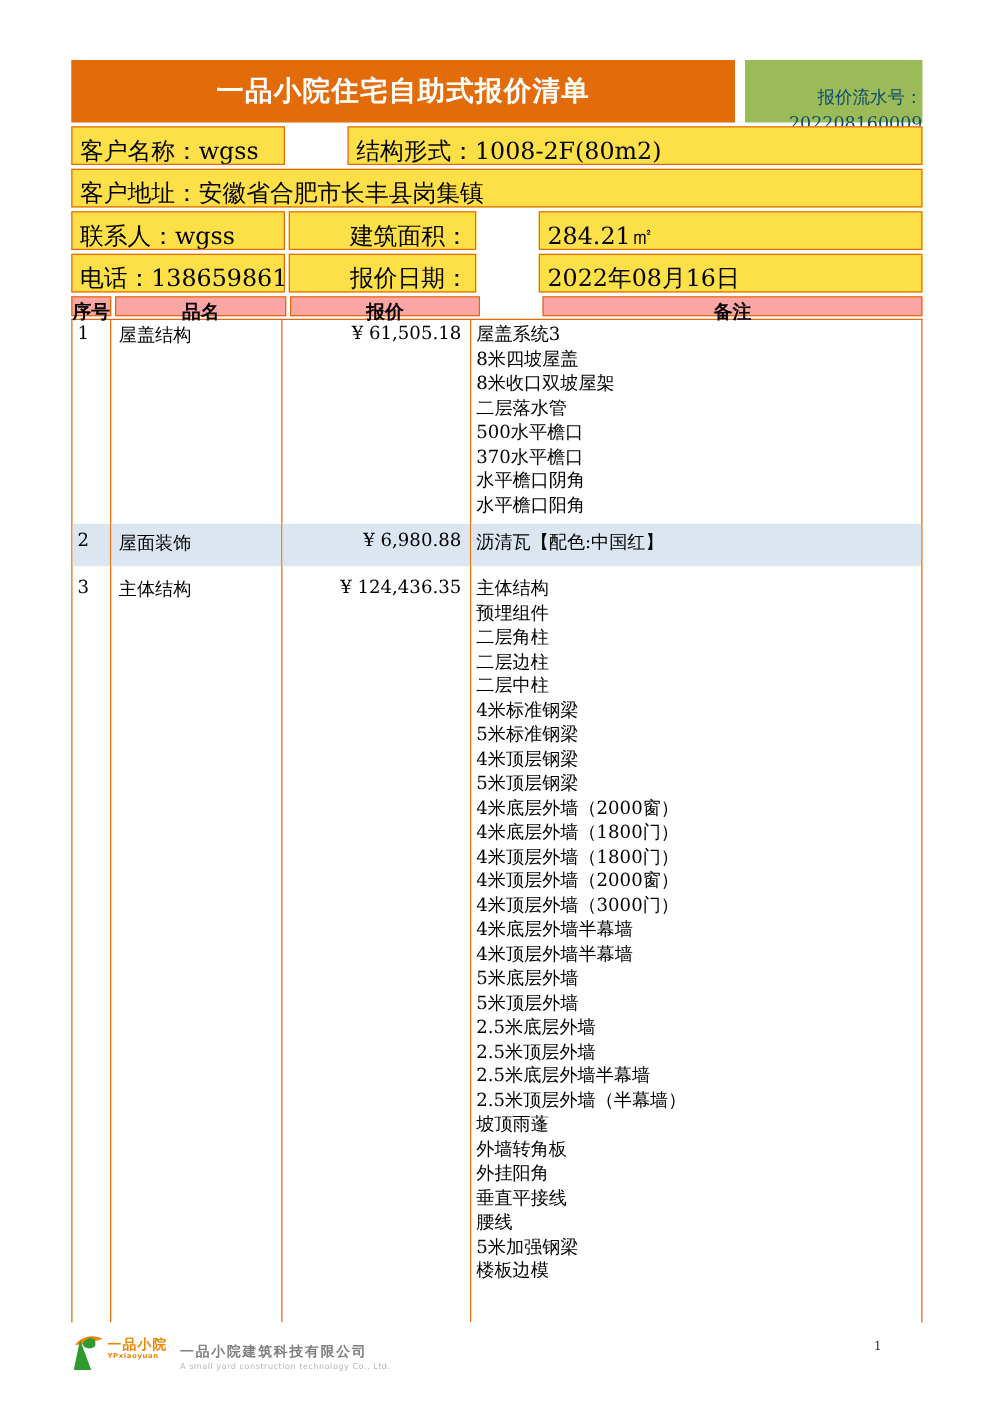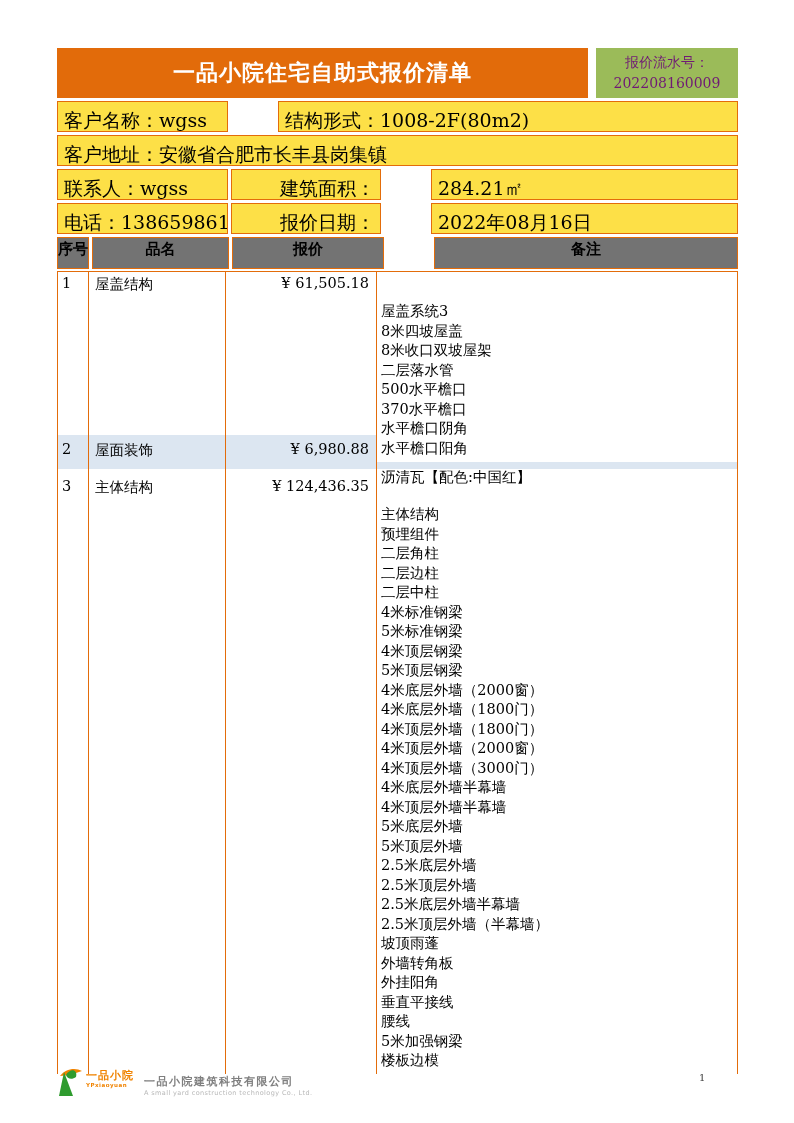--- a/index.html
+++ b/index.html
@@ -12,63 +12,63 @@
 
   
   .hdr{display:flex;}
   .title-bar{
     width:531px;height:50px;background:#E26B0A;color:#fff;
     font-weight:bold;font-size:22px;letter-spacing:1px;
     display:flex;align-items:center;justify-content:center;
   }
   .hdr-gap{width:8px;}
   .serial-box{
-    flex:1;height:50px;background:#9BBB59;color:#701a75;
-    font-size:14px;line-height:21px;text-align:center;
-    box-sizing:border-box;padding-top:4px;
+    flex:1;height:50px;background:#9BBB59;color:#0c4a6e;
+    font-size:14px;line-height:21px;text-align:right;
+    box-sizing:border-box;padding-top:20px;
   }
 
   
   .irow{display:flex;margin-top:3px;}
   .icell{
     box-sizing:border-box;border:1px solid #E36C0A;background:#fde047;
     font-size:19px;height:31px;padding:6px 5px 4px 6px;white-space:nowrap;
     overflow:hidden;
   }
   .gap3{width:3px;flex:0 0 3px;}
   .w-left{width:171px;flex:0 0 171px;}
   .w-mid{width:150px;flex:0 0 150px;text-align:right;}
   .grow{flex:1;margin-left:47px;}
   .full{width:100%;}
 
   
   .hrow{display:flex;margin-top:3px;}
   .hcell{
-    box-sizing:border-box;border:1px solid #E36C0A;background:#737373;
-    font-size:15px;font-weight:bold;text-align:center;height:32px;
+    box-sizing:border-box;border:1px solid #E36C0A;background:#fca5a5;
+    font-size:15px;font-weight:bold;text-align:center;height:16px;
     padding-top:2px;
   }
   .hc1{width:32px;flex:0 0 32px;}
   .hc2{width:137px;flex:0 0 137px;}
   .hc3{width:152px;flex:0 0 152px;}
 
   
   .items{
     margin-top:2px;box-sizing:border-box;height:803px;overflow:hidden;
     border:1px solid #E36C0A;border-bottom:none;
     display:grid;
     grid-template-columns:31px 137px 151px 1fr;
     grid-template-rows:163px 34px 1fr;
   }
   .cell{box-sizing:border-box;border-right:1px solid #E36C0A;font-size:14.5px;}
   .cell.last{border-right:none;}
   .no-cell{padding:3px 0 0 4px;}
   .name-cell{padding:3px 0 0 6px;}
   .price-cell{padding:3px 7px 0 0;text-align:right;}
-  .remark-cell{padding:3px 0 0 4px;white-space:pre-line;line-height:19.5px;margin-top:27px;}
+  .remark-cell{padding:3px 0 0 4px;white-space:pre-line;line-height:19.5px;}
   .hl{background:#DCE6F1;}
   .r2{padding-top:6px;}
   .r3{padding-top:9px;}
 
   
   .footer{position:absolute;left:57px;top:1066px;display:flex;align-items:center;
     font-family:"DejaVu Sans","Liberation Sans",sans-serif;}
   .logo{display:flex;align-items:flex-start;}
   .logo-txt{margin-left:3px;margin-top:4px;}
   .logo-cn{color:#F08300;font-weight:bold;font-size:11px;line-height:12px;letter-spacing:1px;}

